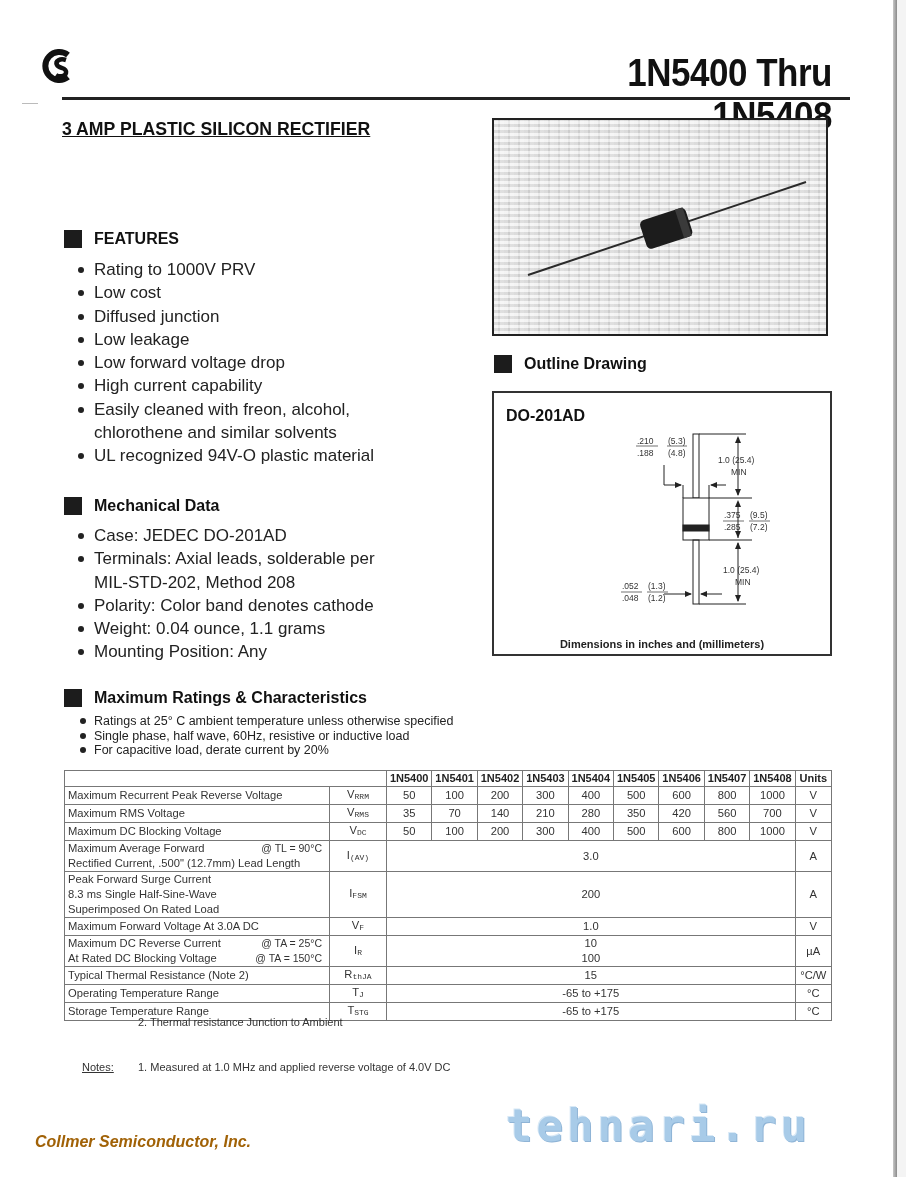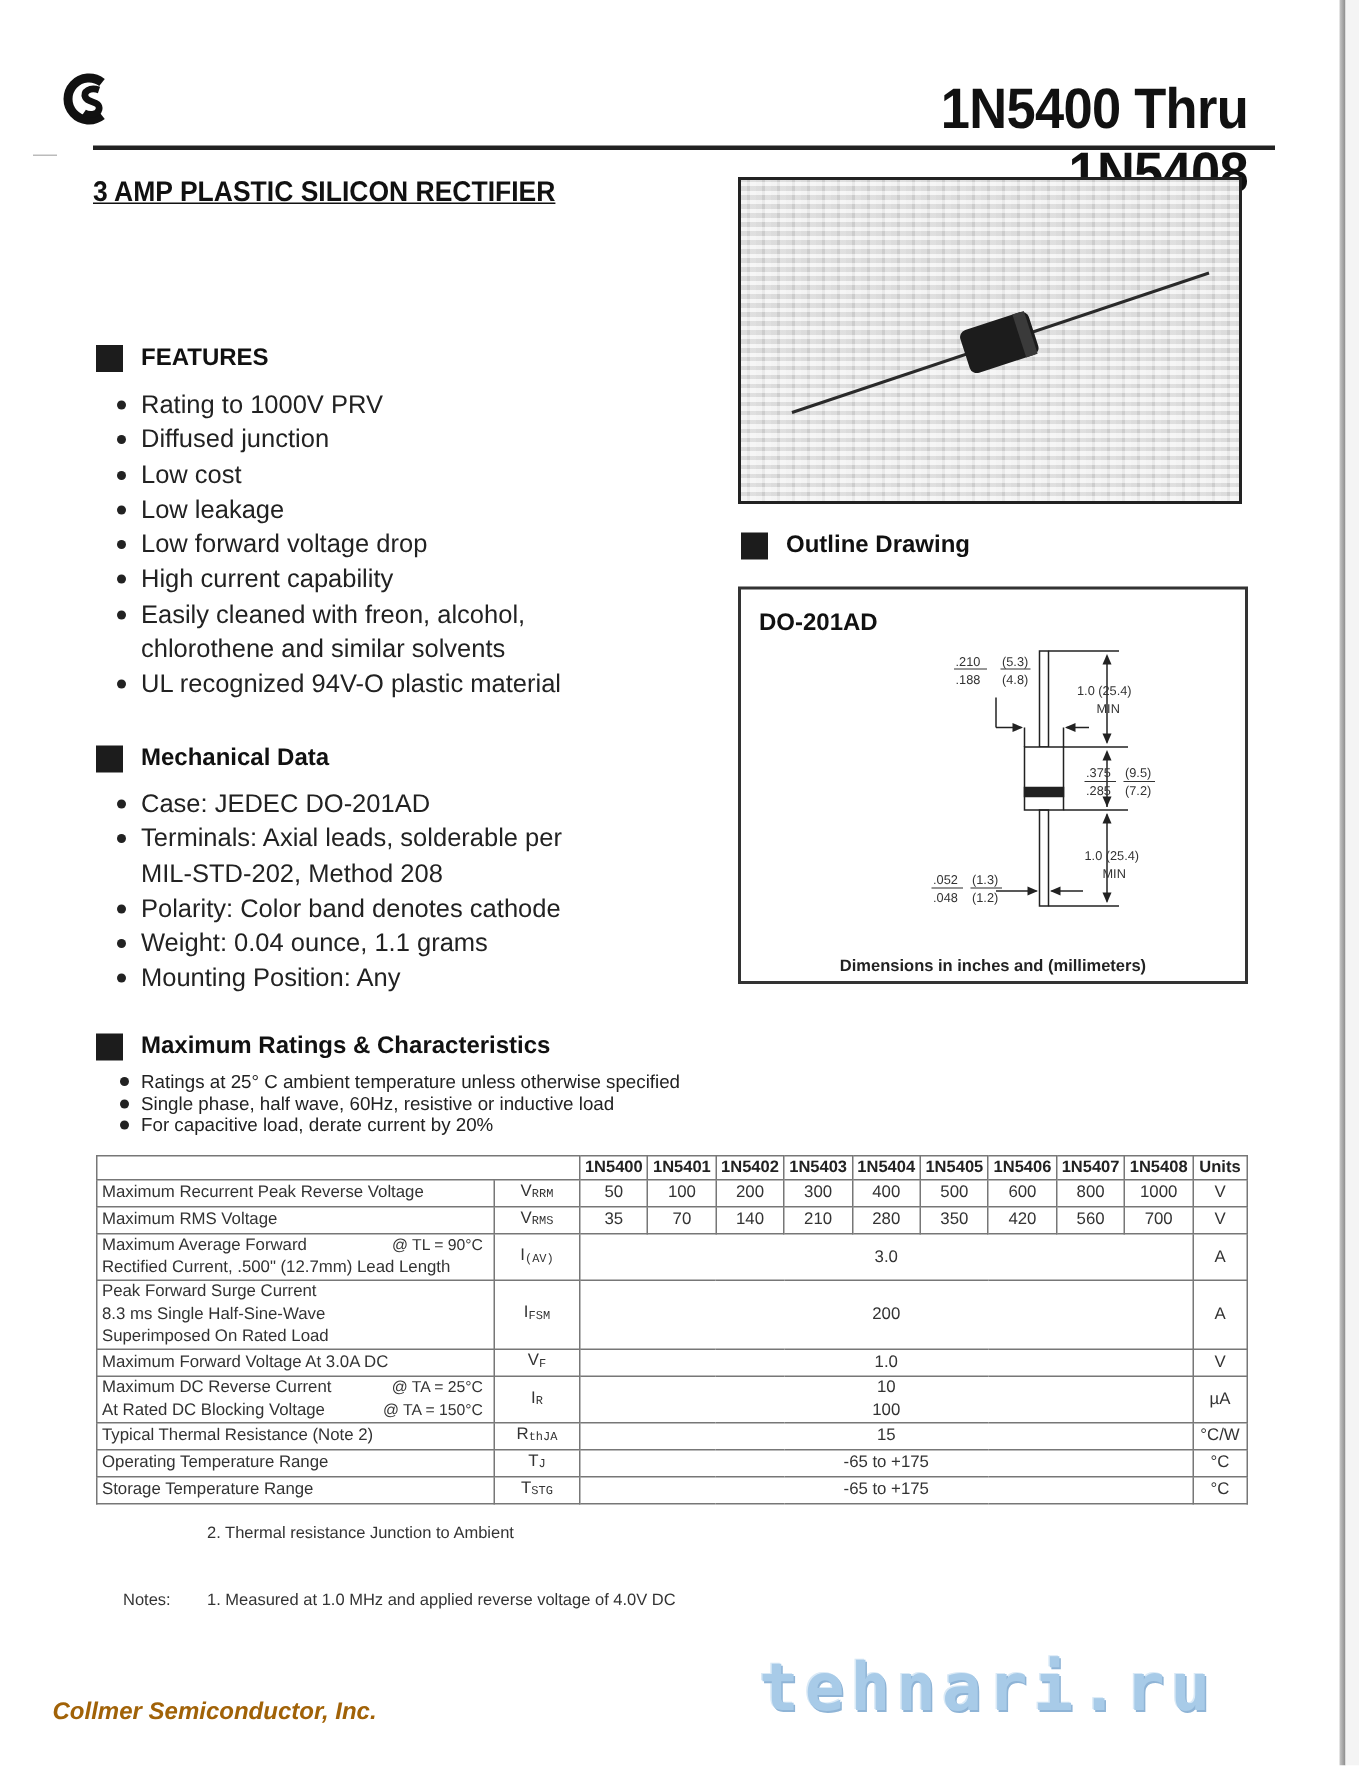--- a/index.html
+++ b/index.html
@@ -42,21 +42,21 @@
   table.spec { position:absolute; left:64px; top:770px; width:768px; border-collapse:collapse; font-size:11.2px; color:#333; }
   table.spec td, table.spec th { border:1px solid #777; padding:0 3px; height:15px; line-height:15px; }
   table.spec th { font-weight:bold; font-size:11px; color:#222; text-align:center; padding:0 1px; }
   table.spec td.c { text-align:center; }
   table.spec td.sym { text-align:center; width:50px; }
   table.spec td.desc { width:258px; white-space:nowrap; }
   .row2 td { height:16px; }
   .flex-desc { display:flex; justify-content:space-between; }
   .cond { font-size:10.5px; padding-right:4px; }
   sub.s { font-size:8px; vertical-align:-1px;font-family:Liberation Mono, monospace; }
-  .notes-label { left:82px; top:1061px; font-size:11px; color:#333; }
+  .notes-label { left:82px; top:1061px; font-size:11px; color:#333;text-decoration:underline; }
   .note1 { left:138px; top:1061px; font-size:11px; color:#333; }
   .note2 { left:138px; top:1016px; font-size:11px; color:#333; }
   .company { left:35px; top:1133px; font-size:16px; font-weight:bold; font-style:italic; color:#a16207; }
   .watermark { left:506px; top:1100px; font-size:44px; font-weight:bold; letter-spacing:4px; color:#a8cbe8;
     font-family:"DejaVu Sans Mono", monospace; text-shadow:1px 1px 0 #8fb4d6, -1px -1px 0 #d9e9f6; }
 </style>
 </head>
 <body>
 
 <div class="abs right-edge"></div>
@@ -80,22 +80,22 @@
     </g>
   </svg>
 </div>
 
 <div class="abs sec-head features-h">
   <span class="sq"></span>
   <span>FEATURES</span>
 </div>
 <ul class="abs blist features">
   <li>Rating to 1000V PRV</li>
+  <li>Low cost</li>
   <li>Diffused junction</li>
-  <li>Low cost</li>
   <li>Low leakage</li>
   <li>Low forward voltage drop</li>
   <li>High current capability</li>
   <li style="width:290px">Easily cleaned with freon, alcohol, chlorothene and similar solvents</li>
   <li>UL recognized 94V-O plastic material</li>
 </ul>
 
 <div class="abs sec-head mech-h">
   <span class="sq"></span>
   <span>Mechanical Data</span>
@@ -221,20 +221,34 @@
     <td class="c">70</td>
     <td class="c">140</td>
     <td class="c">210</td>
     <td class="c">280</td>
     <td class="c">350</td>
     <td class="c">420</td>
     <td class="c">560</td>
     <td class="c">700</td>
     <td class="c">V</td>
   </tr>
+  <tr>
+    <td class="desc">Maximum DC Blocking Voltage</td>
+    <td class="sym"><span>V</span><sub class="s">DC</sub></td>
+    <td class="c">50</td>
+    <td class="c">100</td>
+    <td class="c">200</td>
+    <td class="c">300</td>
+    <td class="c">400</td>
+    <td class="c">500</td>
+    <td class="c">600</td>
+    <td class="c">800</td>
+    <td class="c">1000</td>
+    <td class="c">V</td>
+  </tr>
   <tr class="row2">
     <td class="desc">
       <div class="flex-desc">
             <span>Maximum Average Forward</span>
             <span class="cond">@ TL = 90°C</span>
           </div>
       <div>Rectified Current, .500" (12.7mm) Lead Length</div>
     </td>
     <td class="sym"><span>I</span><sub class="s">(AV)</sub></td>
     <td class="c" colspan="9">3.0</td>

